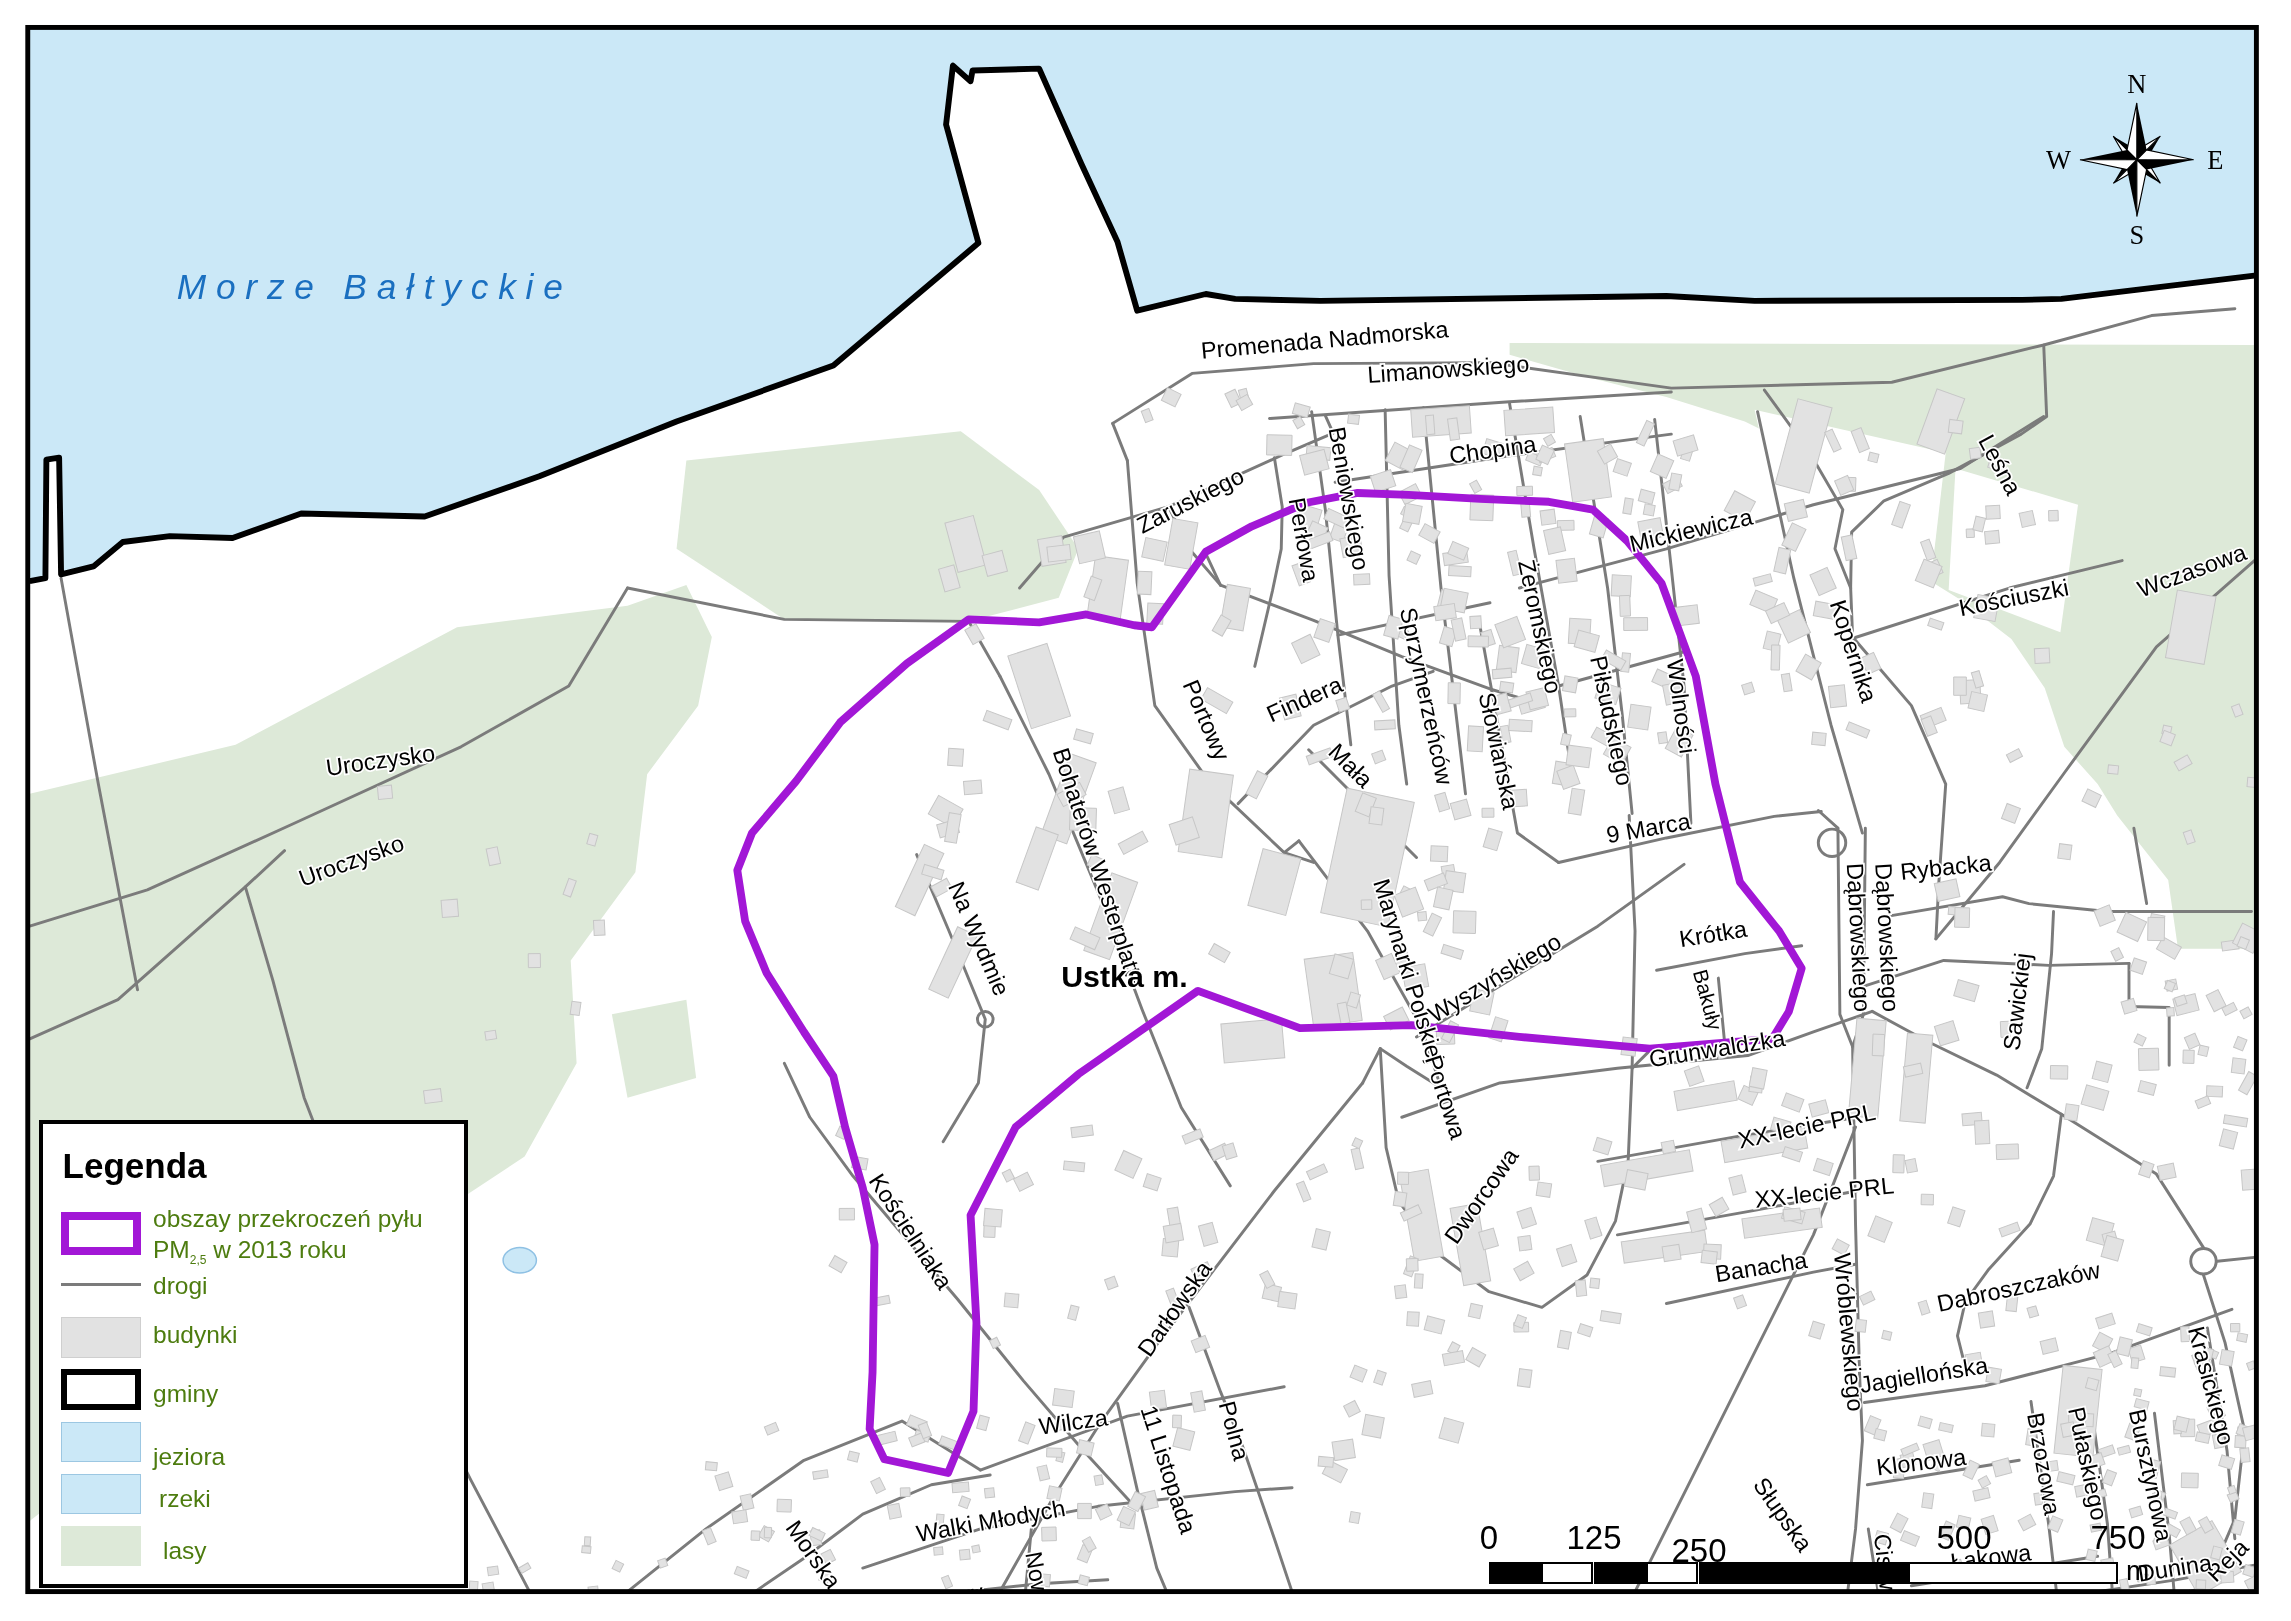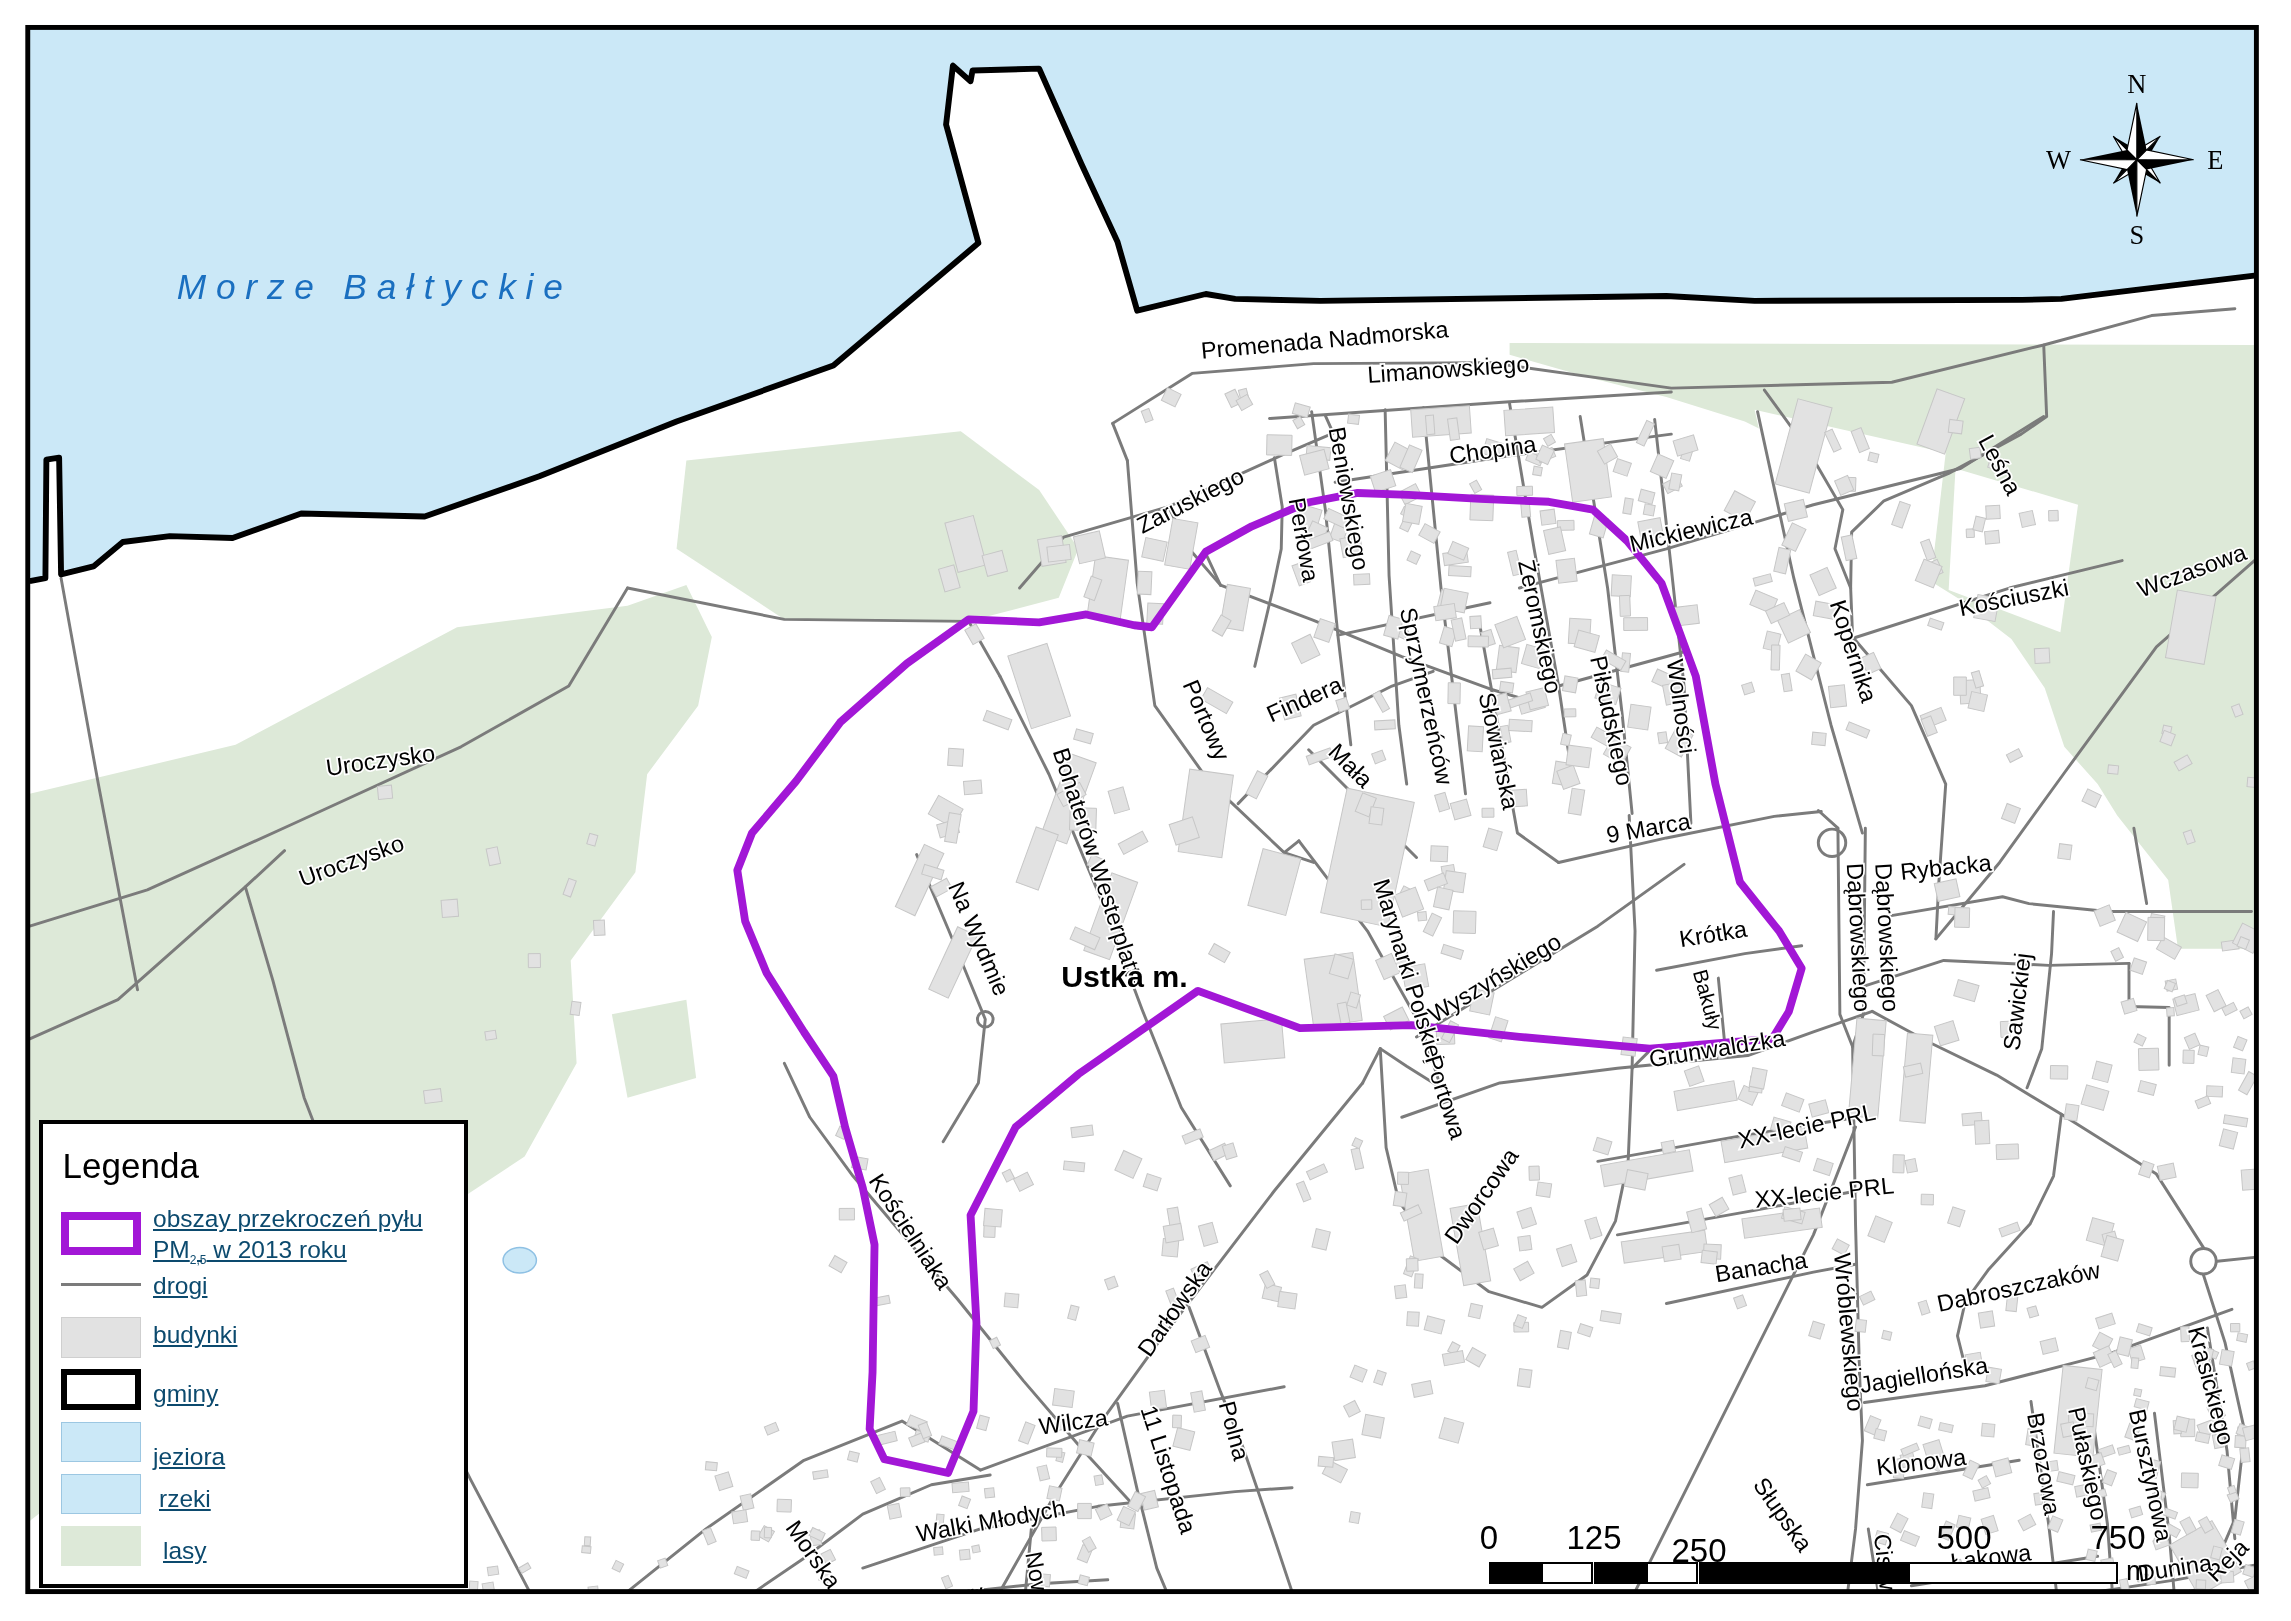--- a/index.html
+++ b/index.html
@@ -2,23 +2,23 @@
 <html><head>
 <meta charset="utf-8">
 <style>
   html,body{margin:0;padding:0;background:#fff;}
   #page{position:relative;width:2292px;height:1621px;background:#ffffff;overflow:hidden;
         font-family:"Liberation Sans",sans-serif;}
   #map-svg{position:absolute;left:0;top:0;}
   
   #legend{position:absolute;left:39px;top:1120px;width:429px;height:468px;background:#ffffff;
           border:4.9px solid #000;box-sizing:border-box;z-index:5;}
-  #legend .title{position:absolute;left:19.6px;top:21.6px;font-size:35px;font-weight:normal;color:#000;}
+  #legend .title{position:absolute;left:19.6px;top:21.6px;font-size:35px;font-weight:bold;color:#000;}
   .lg-swatch{position:absolute;left:17.6px;width:80px;box-sizing:border-box;}
-  .lg-label{position:absolute;left:110px;font-size:24.5px;color:#0c4a6e;line-height:1.25;text-decoration:underline;}
+  .lg-label{position:absolute;left:110px;font-size:24.5px;color:#4d7c0f;line-height:1.25;}
   .sub{font-size:12px;vertical-align:-5.9px;}
   
   #scalebar{position:absolute;left:0;top:0;z-index:4;}
   .sb-num{position:absolute;transform:translateX(-50%);font-size:33px;color:#000;}
   .sb-unit{position:absolute;font-size:28px;color:#000;}
   .sb-seg{position:absolute;box-sizing:border-box;border:2px solid #000;}
 </style>
 </head>
 <body>
 

